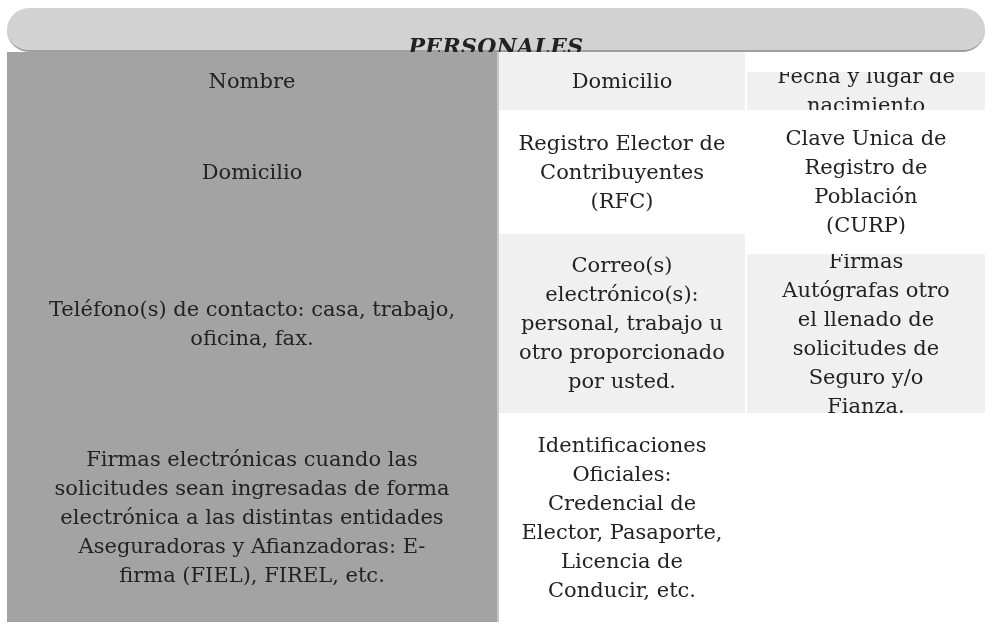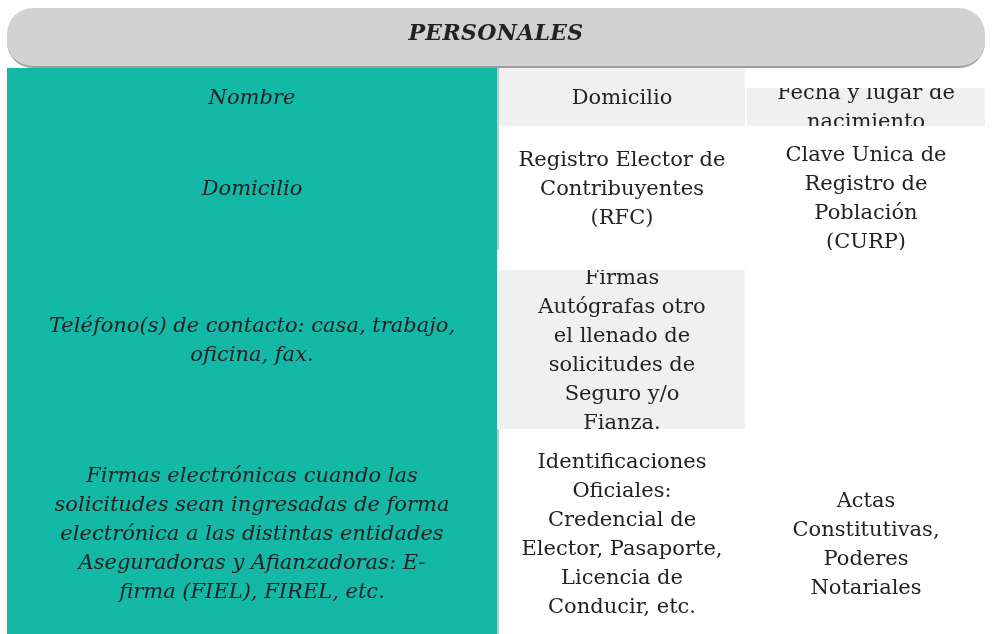--- a/index.html
+++ b/index.html
@@ -9,27 +9,27 @@
     overflow: hidden;
     font-family: "DejaVu Serif", "Liberation Serif", serif;
     color: #222222;
   }
   .table {
     position: absolute;
     left: 7px; top: 8px;
     width: 978px;
   }
   .table-header {
-    height: 60px;
+    height: 44px;
     background: #d2d2d2;
     border-bottom: 2px solid #9e9e9e;
     display: flex;
     justify-content: center;
     align-items: flex-start;
-    padding-top: 11px;
+    padding-top: 25px;
     font-size: 22px;
     font-weight: bold;
     font-style: italic;
     letter-spacing: 0.3px;
     border-radius: 26px;
   }
   .row {
     display: grid;
     grid-template-columns: 490px 248px 240px;
   }
@@ -40,21 +40,21 @@
   .cell {
     display: flex;
     align-items: center;
     justify-content: center;
     text-align: center;
     white-space: pre-line;
     font-size: 21px;
     line-height: 29px;
     overflow: hidden;
   }
-  .c1 { font-style: italic; background: #14b8a6; }
+  .c1 { background: #a3a3a3; }
   .c2 { border-left: 2px solid #c6c6c6; }
   .c3 { border-left: 2px solid #ffffff; margin-top: 20px; }
   .banded .c2, .banded .c3 { background: #f0f0f0; }
   .plain .c2, .plain .c3 { background: #ffffff; }
 </style>
 </head>
 <body>
 
 <div class="table">
 
@@ -74,39 +74,40 @@
 (RFC)</div>
     <div class="cell c3">Clave Única de
 Registro de
 Población
 (CURP)</div>
   </div>
 
   <div class="row row-3 banded">
     <div class="cell c1">Teléfono(s) de contacto: casa, trabajo,
 oficina, fax.</div>
+    <div class="cell c2">Correo(s)
+electrónico(s):
+personal, trabajo u
+otro proporcionado
+por usted.</div>
     <div class="cell c3">Firmas
 Autógrafas otro
 el llenado de
 solicitudes de
 Seguro y/o
 Fianza.</div>
   </div>
 
   <div class="row row-4 plain">
     <div class="cell c1">Firmas electrónicas cuando las
 solicitudes sean ingresadas de forma
 electrónica a las distintas entidades
 Aseguradoras y Afianzadoras: E-
 firma (FIEL), FIREL, etc.</div>
     <div class="cell c2">Identificaciones
 Oficiales:
 Credencial de
 Elector, Pasaporte,
 Licencia de
 Conducir, etc.</div>
-    <div class="cell c3">Actas
-Constitutivas,
-Poderes
-Notariales</div>
   </div>
 
 </div>
 
 </body></html>

